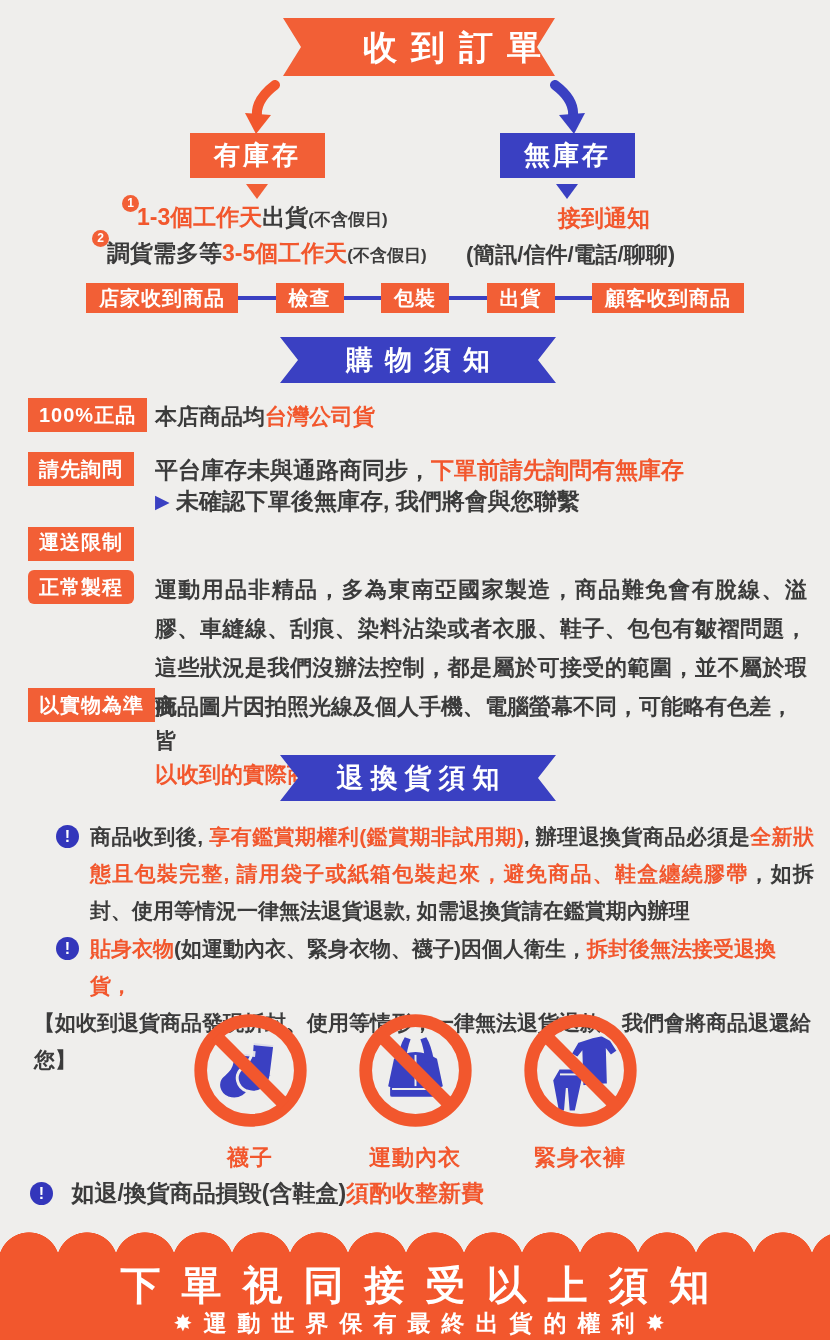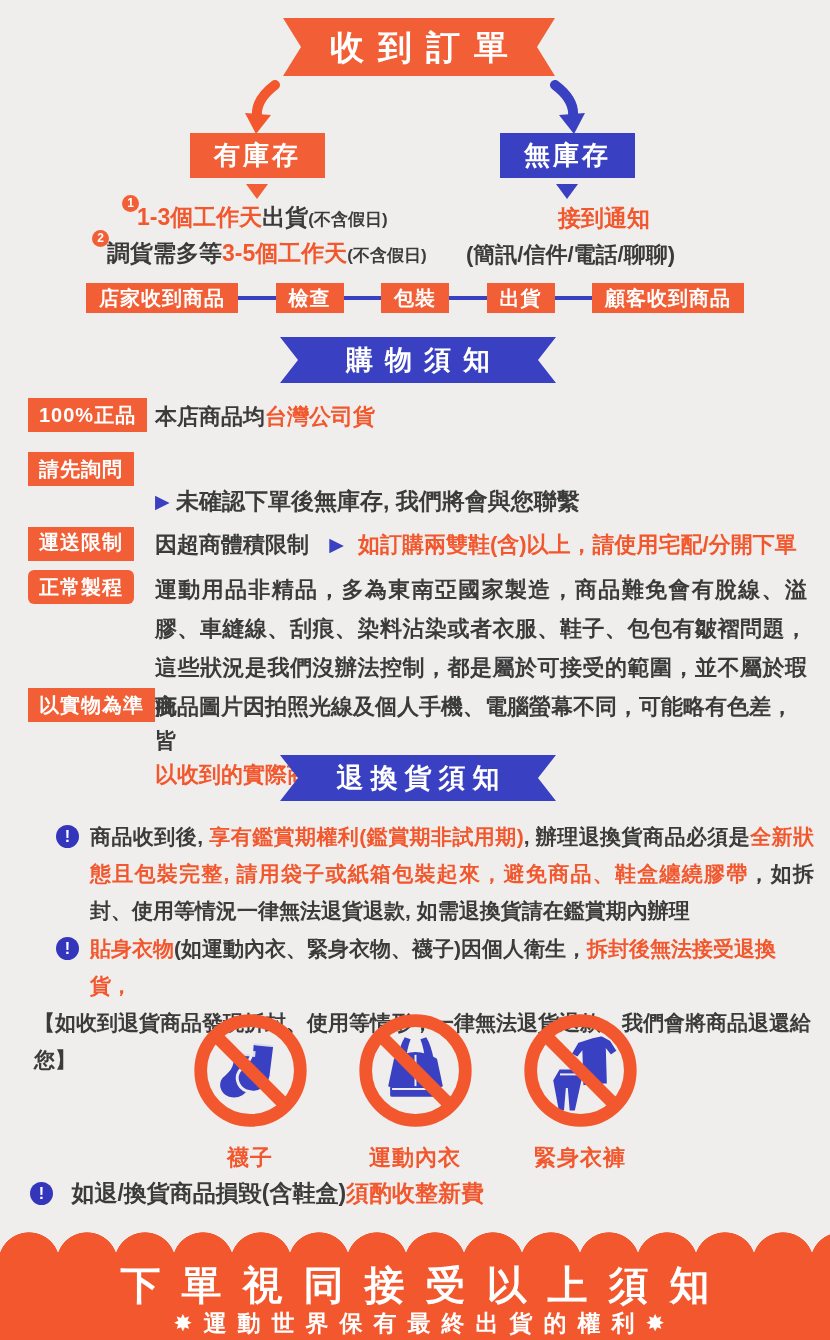--- a/index.html
+++ b/index.html
@@ -14,21 +14,21 @@
   body{font-family:"Liberation Sans","DejaVu Sans",sans-serif;}
   .page{
     position:relative;width:830px;height:1340px;background:var(--bg);
     overflow:hidden;margin:0 auto;font-weight:bold;color:var(--ink);
   }
   
   .ribbon{
     position:absolute;color:#fff;text-align:center;
     clip-path:polygon(0 0,100% 0,calc(100% - 18px) 50%,100% 100%,0 100%,18px 50%);
   }
-  .ribbon.orange{background:var(--orange2);}
+  .ribbon.orange{background:var(--orange2);text-align:right;}
   .ribbon.blue{background:var(--blue);}
   .ribbon-order{left:283px;top:18px;width:272px;height:58px;line-height:58px;font-size:34px;letter-spacing:14px;text-indent:14px;}
   .ribbon-shop{left:280px;top:337px;width:276px;height:46px;line-height:46px;font-size:27px;letter-spacing:12px;text-indent:12px;}
   .ribbon-return{left:280px;top:755px;width:276px;height:46px;line-height:46px;font-size:27px;letter-spacing:7px;text-indent:7px;}
   
   .arrow-svg{position:absolute;}
   .stock-box{position:absolute;width:135px;height:45px;line-height:45px;text-align:center;color:#fff;font-size:26px;letter-spacing:3px;}
   .stock-box.left{left:190px;top:133px;background:var(--orange2);}
   .stock-box.right{left:500px;top:133px;background:var(--blue);}
   .tri-down{position:absolute;width:0;height:0;border-left:11px solid transparent;border-right:11px solid transparent;}
@@ -146,32 +146,30 @@
   <div class="row-label" style="top:398px;">
     <span>100%正品</span>
   </div>
   <div class="row-text nowrap" style="top:402px;">
     <span>本店商品均</span><span class="hl">台灣公司貨</span>
   </div>
 
   <div class="row-label" style="top:452px;">
     <span>請先詢問</span>
   </div>
+  <div class="row-text nowrap" style="top:455px;font-size:23px;">
+    <span>平台庫存未與通路商同步，</span><span class="hl">下單前請先詢問有無庫存</span>
+  </div>
   <div class="row-text nowrap" style="top:486px;font-size:23px;">
     <span class="play">▶</span>
     <span>未確認下單後無庫存, 我們將會與您聯繫</span>
   </div>
 
   <div class="row-label" style="top:527px;font-family:Liberation Mono, monospace;">
     <span>運送限制</span>
-  </div>
-  <div class="row-text nowrap" style="top:530px;font-size:22px;">
-    <span>因超商體積限制</span>
-    <span class="play" style="margin:0 8px 0 14px;">▶</span>
-    <span class="hl">如訂購兩雙鞋(含)以上，請使用宅配/分開下單</span>
   </div>
 
   <div class="row-label" style="top:570px;border-radius:6px;">
     <span>正常製程</span>
   </div>
   <div class="row-text para-just" style="top:570px;">
     <span>運動用品非精品，多為東南亞國家製造，商品難免會有脫線、溢膠、車縫線、刮痕、染料沾染或者衣服、鞋子、包包有皺褶問題，這些狀況是我們沒辦法控制，都是屬於可接受的範圍，並不屬於瑕疵</span>
   </div>
 
   <div class="row-label" style="top:688px;">

